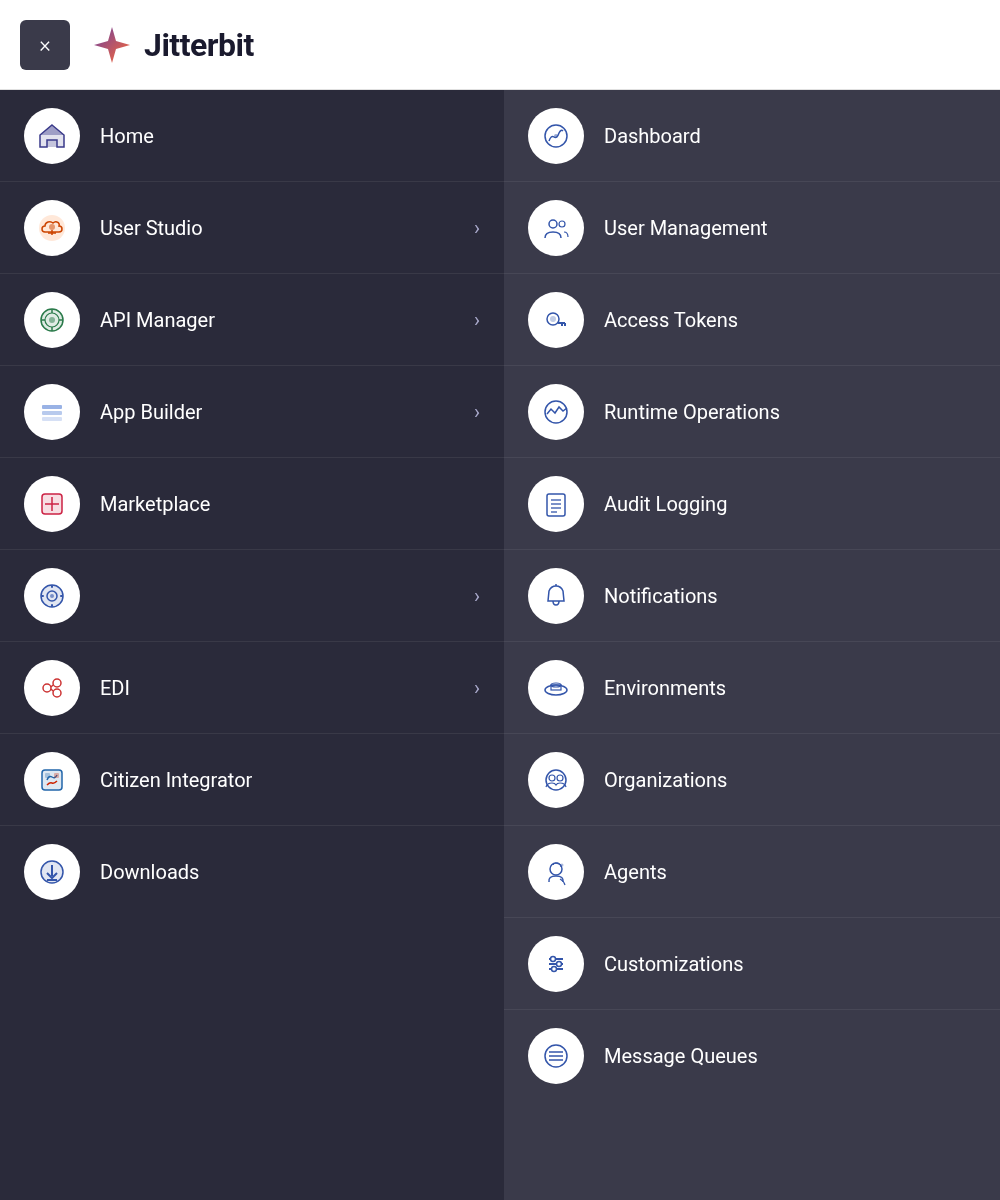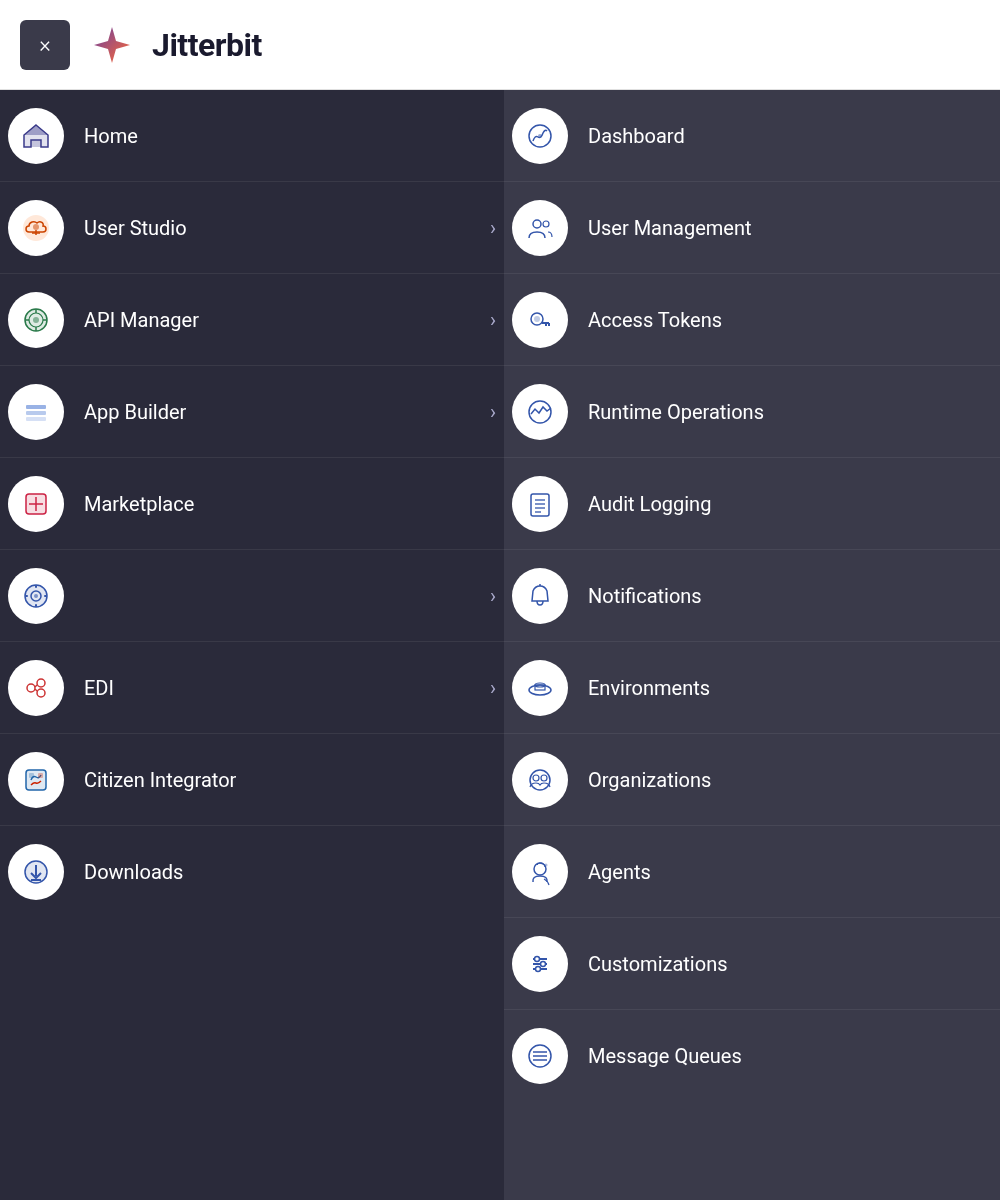--- a/index.html
+++ b/index.html
@@ -33,21 +33,21 @@
     }
     .close-btn span {
       color: white;
       font-size: 22px;
       font-weight: 300;
       line-height: 1;
     }
     .logo-area {
       display: flex;
       align-items: center;
-      gap: 18px;
+      gap: 10px;
     }
     .logo-icon {
       width: 44px;
       height: 44px;
     }
     .logo-text {
       font-size: 32px;
       font-weight: 700;
       color: #1a1a2e;
       letter-spacing: -0.5px;
@@ -71,21 +71,21 @@
     .right-panel {
       width: 568px;
       background: #3a3a4a;
       flex-shrink: 0;
     }
 
     
     .nav-item {
       display: flex;
       align-items: center;
-      padding: 0 8px;
+      padding: 0 24px;
       height: 92px;
       cursor: pointer;
       border-bottom: 1px solid rgba(255,255,255,0.07);
       position: relative;
     }
     .nav-item.active {
       background: #4a4a5a;
     }
 
     .nav-icon-circle {

